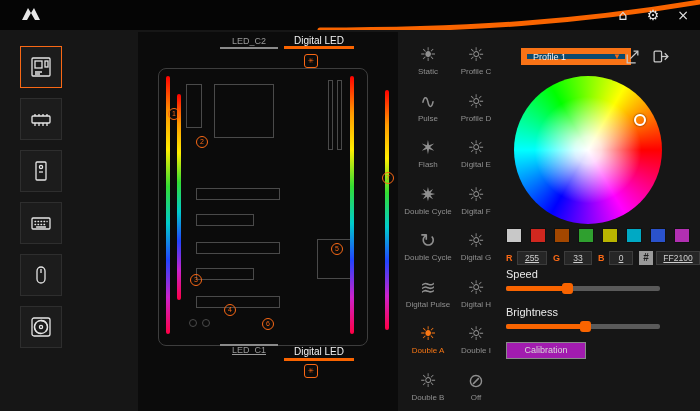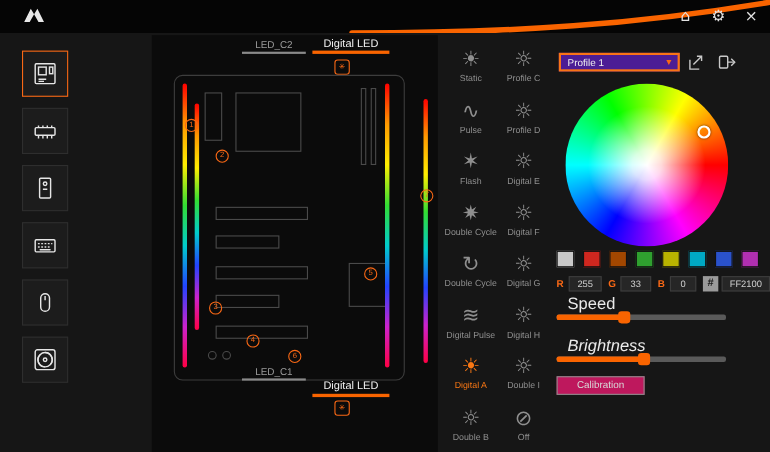--- a/index.html
+++ b/index.html
@@ -39,45 +39,45 @@
                font-family:"DejaVu Sans", sans-serif; }
   
   .modes { position:absolute; left:404px; top:36px; width:96px; height:372px;
            display:grid; grid-template-columns:1fr 1fr; grid-template-rows:repeat(8,1fr); }
   .mode { display:flex; flex-direction:column; align-items:center; justify-content:center; cursor:pointer; }
   .mode .mglyph { font-family:"DejaVu Sans", sans-serif; font-size:19px; line-height:24px; color:#8f8f8f; }
   .mode .mlabel { font-size:8px; color:#8f8f8f; margin-top:1px; white-space:nowrap; }
   .mode.active .mglyph, .mode.active .mlabel { color:#f97714; }
   
   .rpanel { position:absolute; left:504px; top:0; width:196px; height:411px; }
-  .profile-select { position:absolute; left:4px; top:48px; width:110px; height:17px; background:#4c1d95;
-                    border:2px solid #f97316; display:flex; align-items:center; cursor:pointer; }
+  .profile-select { position:absolute; left:17px; top:48px; width:110px; height:17px; background:#0c4a6e;
+                    border:6px solid #f97316; display:flex; align-items:center; cursor:pointer; }
   .profile-select .pval { font-size:9px; color:#f0f0f0; padding-left:6px; flex:1; }
   .profile-select .caret { color:#f96815; font-size:8px; padding-right:4px; }
   .pico { position:absolute; top:48px; width:17px; height:17px; cursor:pointer; }
   .wheel { position:absolute; left:10px; top:76px; width:148px; height:148px; border-radius:50%; cursor:crosshair;
     background:
       radial-gradient(circle closest-side, #ffffff 0%, rgba(255,255,255,.85) 18%, rgba(255,255,255,0) 72%),
       conic-gradient(from 90deg, #f00, #f0f, #00f, #0ff, #0f0, #ff0, #f00); }
   .wheel-sel { position:absolute; width:12px; height:12px; border:2px solid #fff; border-radius:50%;
                box-shadow:0 0 2px rgba(0,0,0,.8); cursor:pointer; }
   .swatches { position:absolute; left:2px; top:228px; width:192px; display:flex; gap:8px; }
   .swatch { width:16px; height:15px; border:1px solid #111; cursor:pointer; }
   .rgbrow { position:absolute; left:2px; top:251px; width:194px; display:flex; align-items:center; gap:3px; }
   .rgbrow .rlab { color:#f96815; font-size:9px; font-weight:bold; width:8px; }
   .valbox { background:#262626; border:1px solid #3c3c3c; color:#cfcfcf; font-size:8.5px;
-            height:14px; line-height:12px; text-align:center; }
+            height:14px; line-height:12px; text-align:center;text-decoration:underline; }
   .hashchip { width:14px; height:14px; background:#9a9a9a; color:#1b1b1b; font-size:10px; font-weight:bold;
               line-height:14px; text-align:center; }
-  .sec-label { position:absolute; left:12px; font-size:15px; color:#eaeaea; }
+  .sec-label { position:absolute; left:2px; font-size:11px; color:#eaeaea; }
   .slider { position:absolute; left:2px; width:154px; height:11px; cursor:pointer; }
   .slider .track { position:absolute; left:0; top:3px; width:100%; height:5px; background:#5a5a5a; border-radius:2px; }
   .slider .fill { position:absolute; left:0; top:0; height:5px; background:#f96400; border-radius:2px; }
   .slider .handle { position:absolute; top:-3px; width:11px; height:11px; background:#f96400; border-radius:3px; }
-  .cal-btn { position:absolute; left:2px; top:342px; width:80px; height:17px; background:#be185d;
+  .cal-btn { position:absolute; left:2px; top:342px; width:80px; height:17px; background:#a21caf;
              border:1px solid #8a8a8a; color:#d8d8d8; font-size:9px; text-align:center; line-height:15px; cursor:pointer; }
 </style>
 </head>
 <body>
 
 <div id="app">
 
   <div class="titlebar">
     <svg class="swoosh" width="700" height="30" viewBox="0 0 700 30">
       <path d="M320,30 C470,30 580,22 700,2" stroke="#f96400" stroke-width="5" fill="none" stroke-linecap="round"></path>
@@ -167,21 +167,21 @@
     <div class="strip" style="left:247px; top:58px; height:240px;"></div>
 
     <div class="marker" style="left:30px; top:76px;">1</div>
     <div class="marker" style="left:58px; top:104px;">2</div>
     <div class="marker" style="left:52px; top:242px;">3</div>
     <div class="marker" style="left:86px; top:272px;">4</div>
     <div class="marker" style="left:193px; top:211px;">5</div>
     <div class="marker" style="left:124px; top:286px;">6</div>
     <div class="marker" style="left:244px; top:140px;">7</div>
 
-    <div class="hdr-label" style="left:85px; top:301px; width:52px;">LED_C1</div>
+    <div class="hdr-label" style="left:85px; top:313px; width:52px;text-decoration:underline;">LED_C1</div>
     <div class="rule" style="left:82px; top:312px; width:58px;"></div>
     <div class="hdr-label white" style="left:148px; top:314px; width:66px;">Digital LED</div>
     <div class="rule orange" style="left:146px; top:326px; width:70px;"></div>
     <div class="led-badge" style="left:166px; top:332px;">✳</div>
   </div>
 
   <div class="modes">
     <div class="mode">
         <span class="mglyph">☀</span>
         <span class="mlabel">Static</span>
@@ -225,21 +225,21 @@
     <div class="mode">
         <span class="mglyph">≋</span>
         <span class="mlabel">Digital Pulse</span>
       </div>
     <div class="mode">
         <span class="mglyph">☼</span>
         <span class="mlabel">Digital H</span>
       </div>
     <div class="mode active">
         <span class="mglyph">☀</span>
-        <span class="mlabel">Digital A</span>
+        <span class="mlabel">Double A</span>
       </div>
     <div class="mode">
         <span class="mglyph">☼</span>
         <span class="mlabel">Double I</span>
       </div>
     <div class="mode">
         <span class="mglyph">☼</span>
         <span class="mlabel">Double B</span>
       </div>
     <div class="mode">
@@ -296,21 +296,21 @@
     </div>
 
     <div class="sec-label" style="top:268px;">Speed</div>
     <div class="slider" style="top:283px;">
       <div class="track">
         <div class="fill" style="width: 40%;"></div>
         <div class="handle" style="left: calc(40% - 6px);"></div>
       </div>
     </div>
 
-    <div class="sec-label" style="top:306px;font-style:italic;">Brightness</div>
+    <div class="sec-label" style="top:306px;">Brightness</div>
     <div class="slider" style="top:321px;">
       <div class="track">
         <div class="fill" style="width: 52%;"></div>
         <div class="handle" style="left: calc(52% - 6px);"></div>
       </div>
     </div>
 
     <div class="cal-btn">Calibration</div>
   </div>
 

